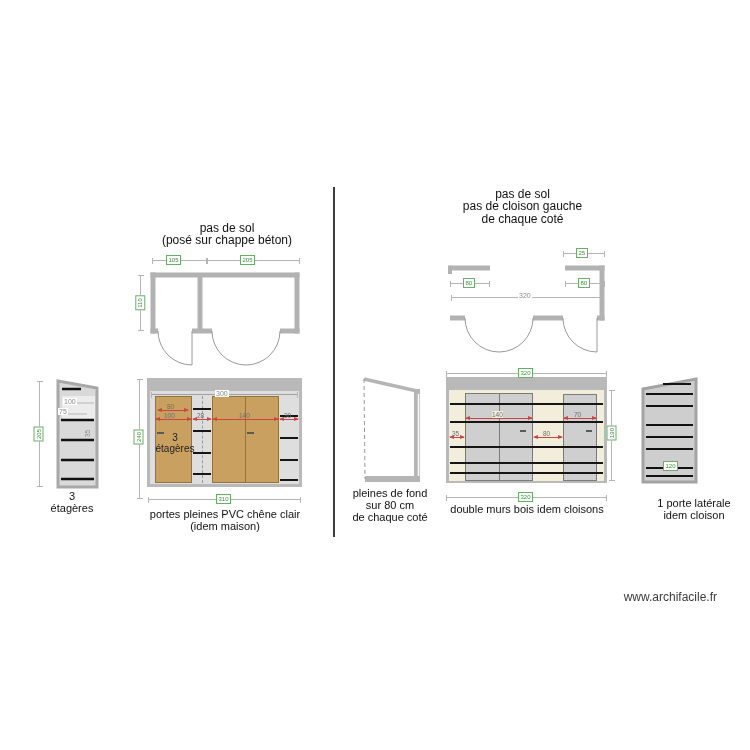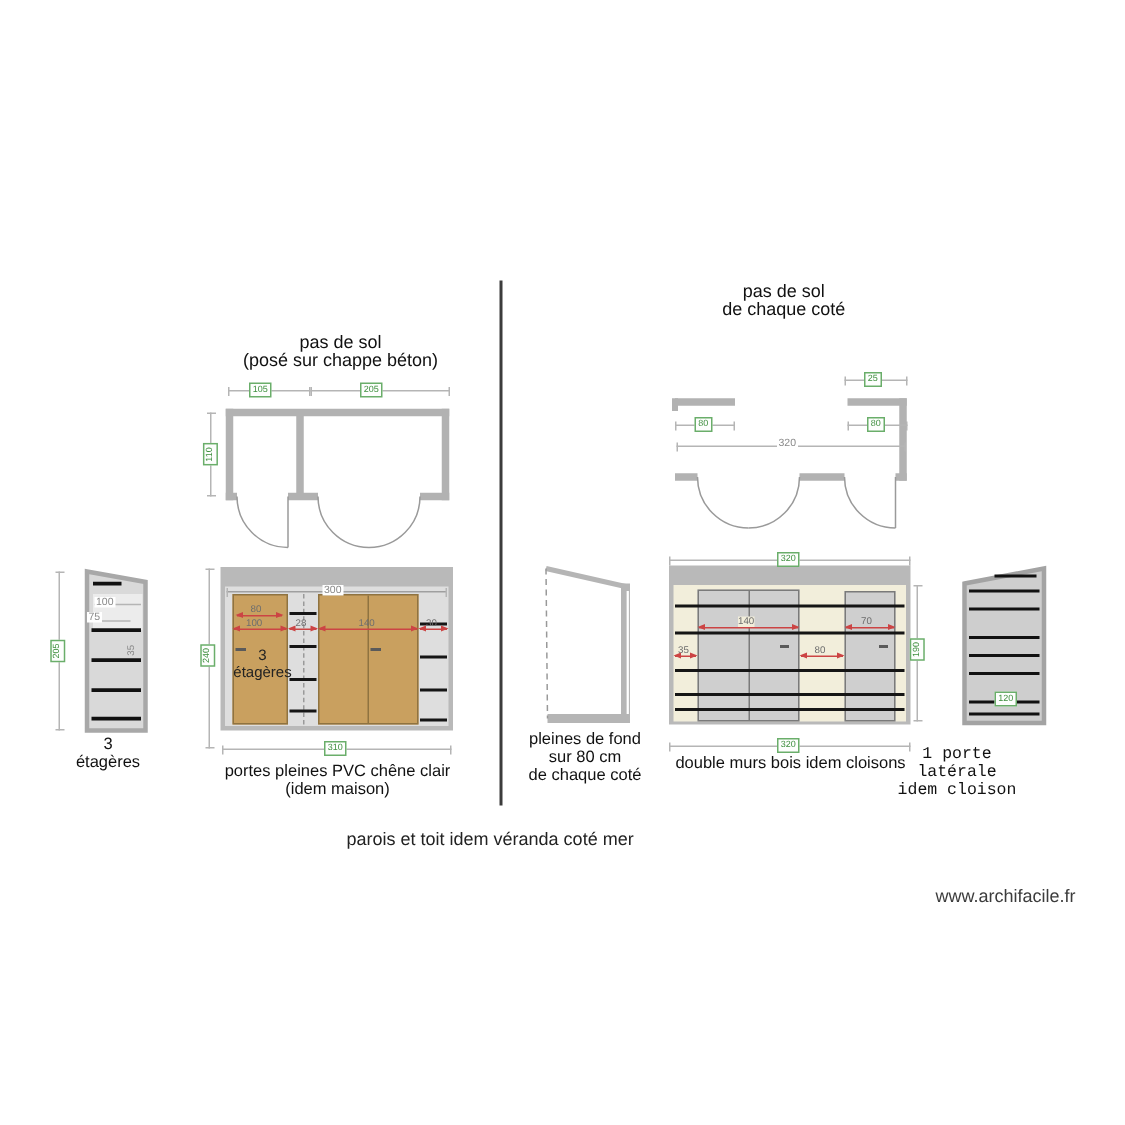--- a/index.html
+++ b/index.html
@@ -66,20 +66,21 @@
 
   <div class="dimh" style="left:152px;top:260px;width:55px;"></div>
   <div class="dimh" style="left:207px;top:260px;width:93px;"></div>
   <div class="glabel" style="left:166px;top:255px;">105</div>
   <div class="glabel" style="left:240px;top:255px;">205</div>
   <div class="dimv" style="left:140px;top:275px;height:56px;"></div>
   <div class="glabel v" style="left:133px;top:298px;">110</div>
 
   <div class="abs title" style="left:430px;top:188px;width:185px;">
     <div>pas de sol</div>
+    <div>pas de cloison gauche</div>
     <div>de chaque coté</div>
   </div>
 
   <svg class="abs" style="left:443px;top:250px;" width="175" height="115" viewBox="0 0 175 115">
     <line x1="7" y1="18" x2="47" y2="18" stroke="#b2b2b2" stroke-width="5"></line>
     <line x1="7" y1="15.5" x2="7" y2="24" stroke="#b2b2b2" stroke-width="4"></line>
     <line x1="122" y1="18" x2="161.5" y2="18" stroke="#b2b2b2" stroke-width="5"></line>
     <line x1="159" y1="15.5" x2="159" y2="70.5" stroke="#b2b2b2" stroke-width="5"></line>
     <line x1="7" y1="68" x2="22" y2="68" stroke="#b2b2b2" stroke-width="5"></line>
     <line x1="90" y1="68" x2="120" y2="68" stroke="#b2b2b2" stroke-width="5"></line>
@@ -215,21 +216,20 @@
     <line x1="28" y1="14" x2="56" y2="14" stroke="#111" stroke-width="2"></line>
     <line x1="11" y1="24" x2="58" y2="24" stroke="#111" stroke-width="2"></line>
     <line x1="11" y1="36" x2="58" y2="36" stroke="#111" stroke-width="2"></line>
     <line x1="11" y1="55" x2="58" y2="55" stroke="#111" stroke-width="2"></line>
     <line x1="11" y1="67" x2="58" y2="67" stroke="#111" stroke-width="2"></line>
     <line x1="11" y1="79" x2="58" y2="79" stroke="#111" stroke-width="2"></line>
     <line x1="11" y1="98" x2="58" y2="98" stroke="#111" stroke-width="2"></line>
     <line x1="11" y1="106" x2="58" y2="106" stroke="#111" stroke-width="2"></line>
   </svg>
   <div class="glabel" style="left:663px;top:461px;">120</div>
-  <div class="abs caption" style="left:593px;top:497px;width:90px;font-family:Liberation Mono, monospace;">
+  <div class="abs caption" style="left:649px;top:497px;width:90px;">
     <div>1 porte latérale</div>
     <div>idem cloison</div>
   </div>
 
-  <div class="abs small-note" style="left:231px;top:552px;">parois et toit idem véranda coté mer</div>
   <div class="abs watermark" style="right:33px;top:590px;">www.archifacile.fr</div>
 
 </div>
 
 </body></html>

